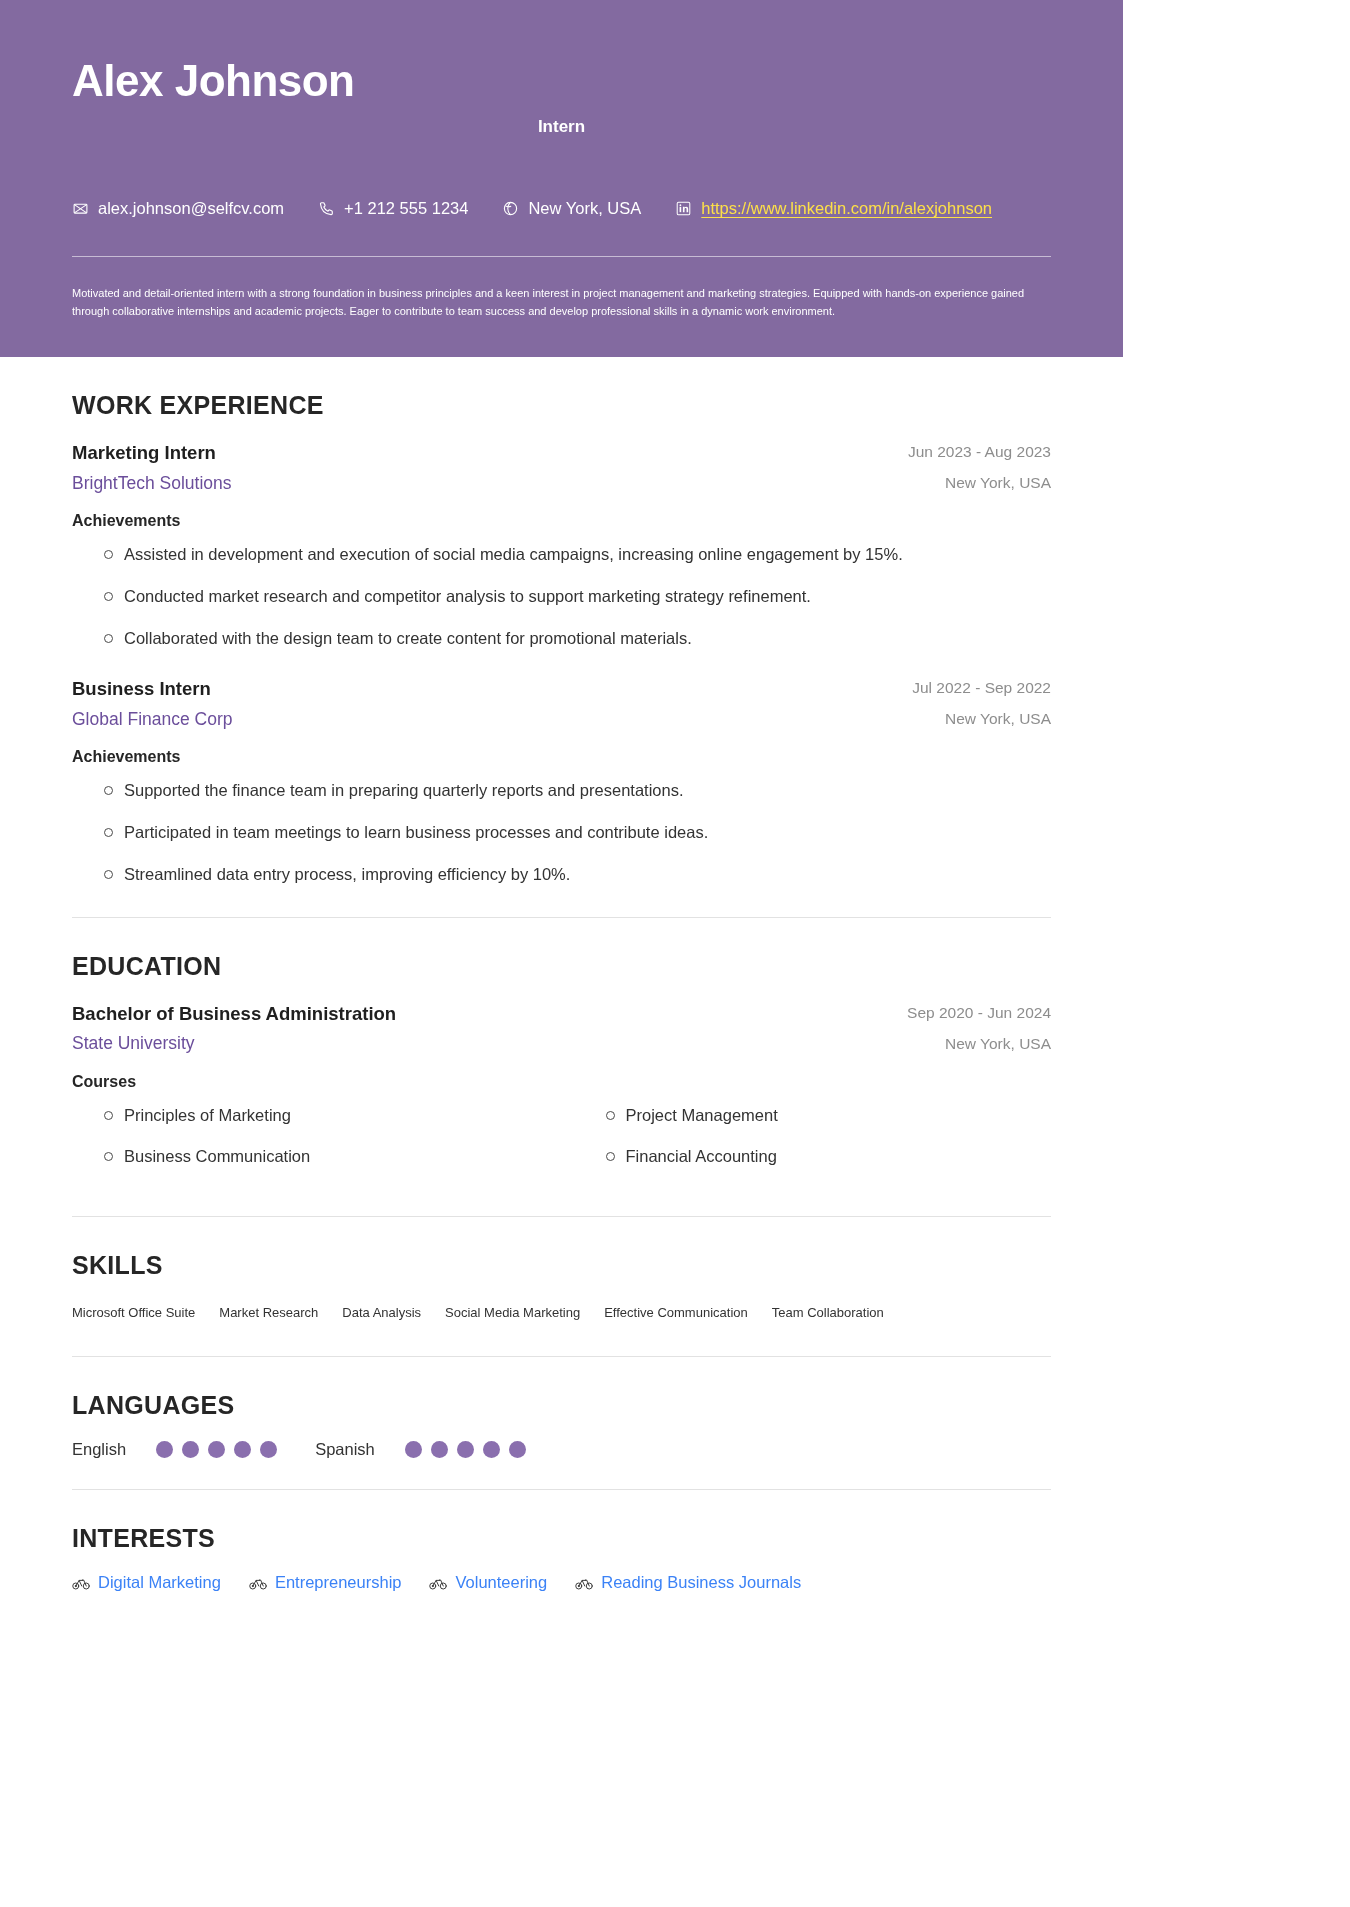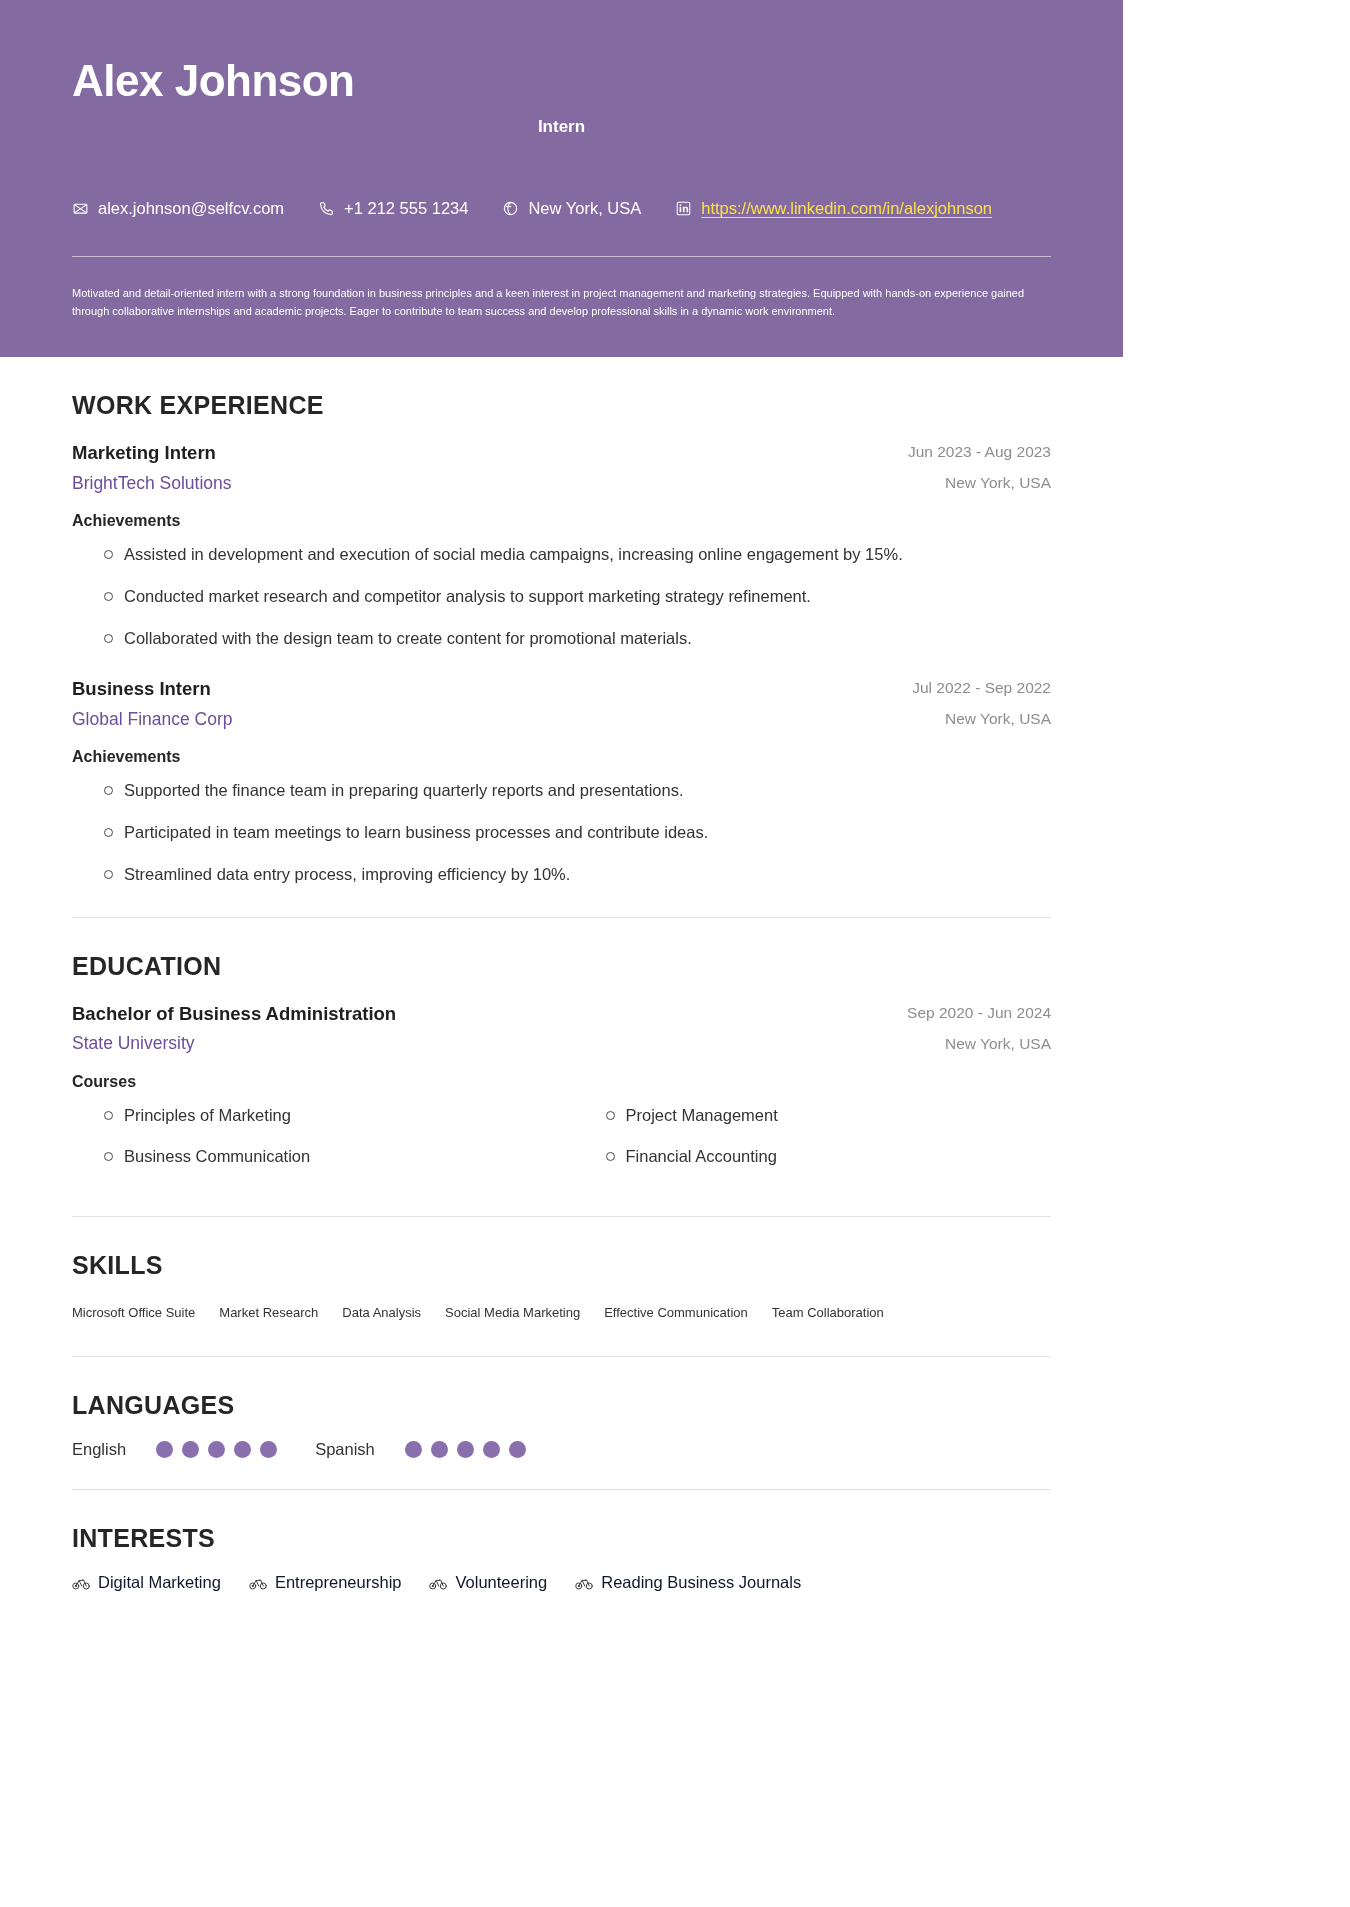--- a/index.html
+++ b/index.html
@@ -118,21 +118,21 @@
   }
   .chip { white-space:nowrap; }
 
   .langs { display:flex; flex-wrap:wrap; align-items:center; gap:0 38px; }
   .lang { display:flex; align-items:center; gap:30px; }
   .lang-name { font-size:16.5px; color:#333; }
   .dots { display:flex; gap:9px; }
   .dot { width:17px; height:17px; border-radius:50%; background:#8A6FAE; }
 
   .interests { display:flex; flex-wrap:wrap; align-items:center; gap:0 28px; }
-  .interest { display:flex; align-items:center; gap:8px; font-size:16.5px; color:#0f172a; white-space:nowrap; }
+  .interest { display:flex; align-items:center; gap:8px; font-size:16.5px; color:#3b82f6; white-space:nowrap; }
   .interest .bike { display:inline-flex; width:18px; height:14px; flex:0 0 auto; }
   .interest .bike svg { display:block; }
 </style>
 </head>
 <body>
 
 <div class="page">
 
   <div class="header">
     <div class="name">Alex Johnson</div>

